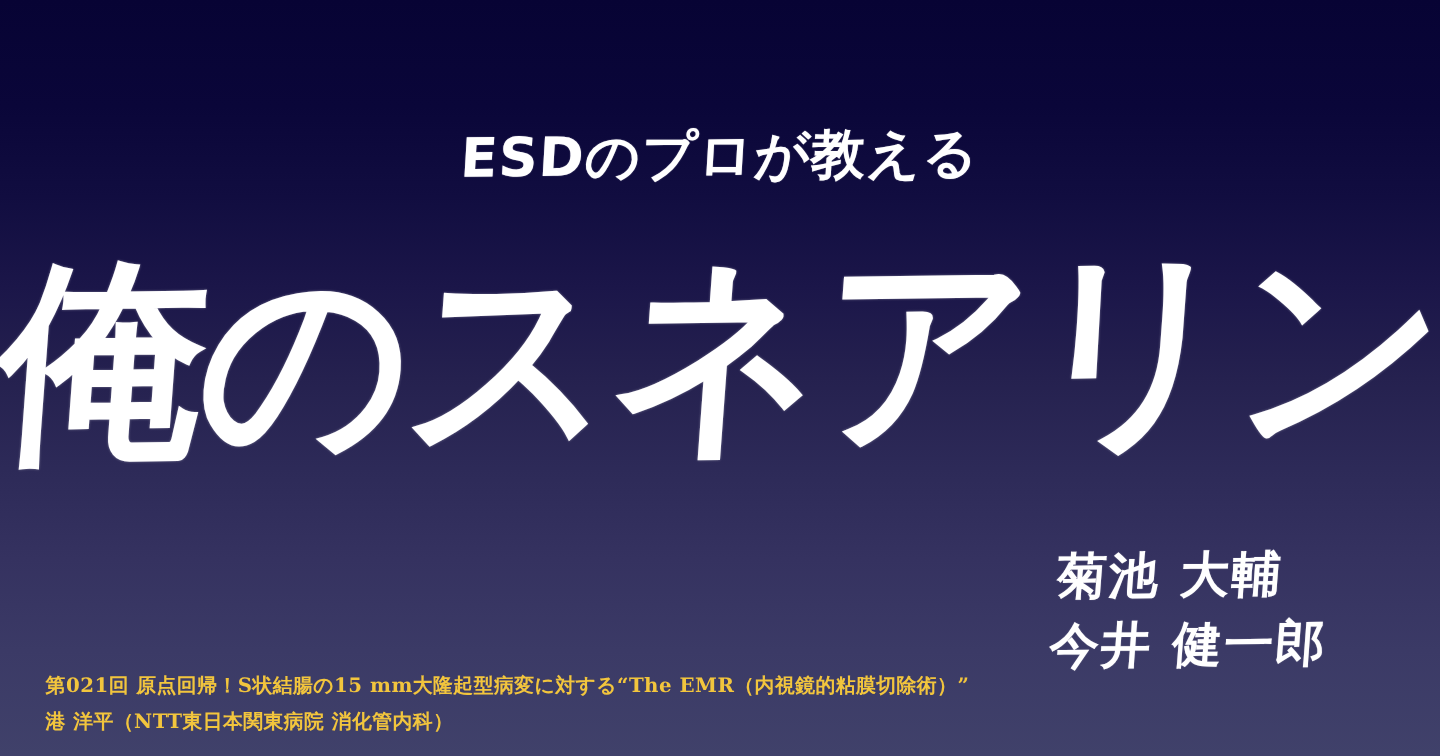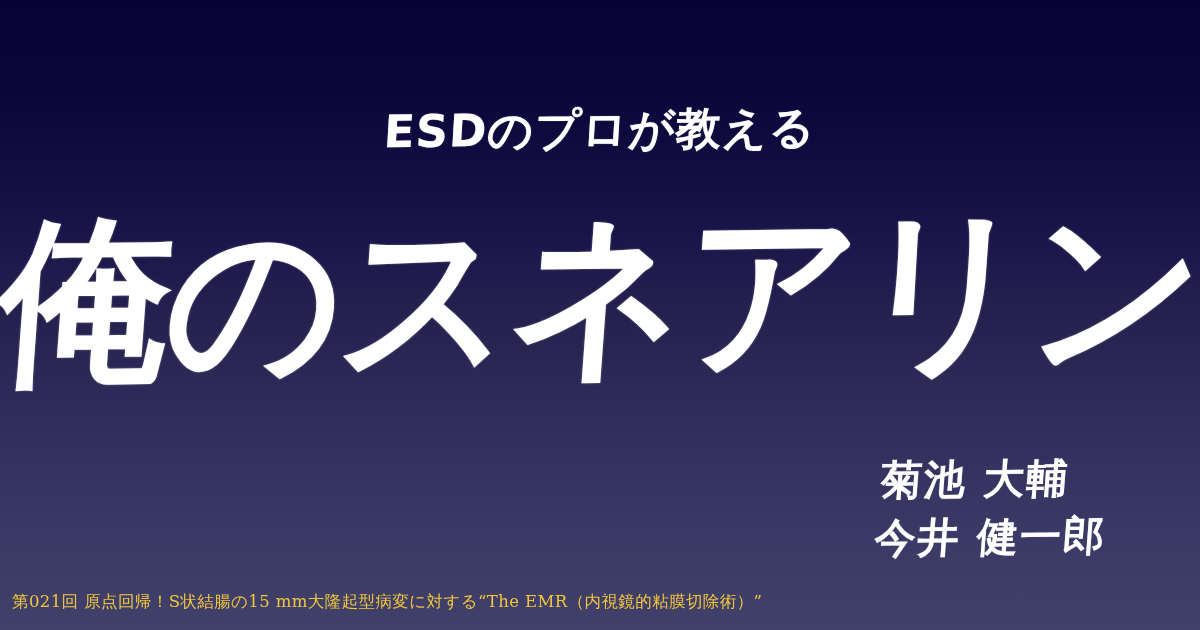--- a/index.html
+++ b/index.html
@@ -78,26 +78,26 @@
     text-shadow: 0 0 1px rgba(255,255,255,0.45);
     white-space: nowrap;
   }
   .presenters .name-2 {
     margin-left: -2px;
   }
 
   
   .caption {
     position: absolute;
-    left: 12px;
+    left: 38px;
     bottom: 14px;
     color: #f2c53d;
     font-family: "DejaVu Serif", "Liberation Serif", serif;
     font-size: 16.5px;
-    font-weight: 400;
+    font-weight: 700;
     line-height: 1.78;
     letter-spacing: 0.4px;
     white-space: nowrap;
   }
 </style>
 </head>
 <body>
 
 <div id="poster">
 
@@ -105,15 +105,16 @@
 
   <div class="main-title">俺のスネアリング</div>
 
   <div class="presenters">
     <div class="name-1">菊池 大輔</div>
     <div class="name-2">今井 健一郎</div>
   </div>
 
   <div class="caption">
     <div>第021回 原点回帰！S状結腸の15 mm大隆起型病変に対する“The EMR（内視鏡的粘膜切除術）”</div>
+    <div>港 洋平（NTT東日本関東病院 消化管内科）</div>
   </div>
 
 </div>
 
 </body></html>

